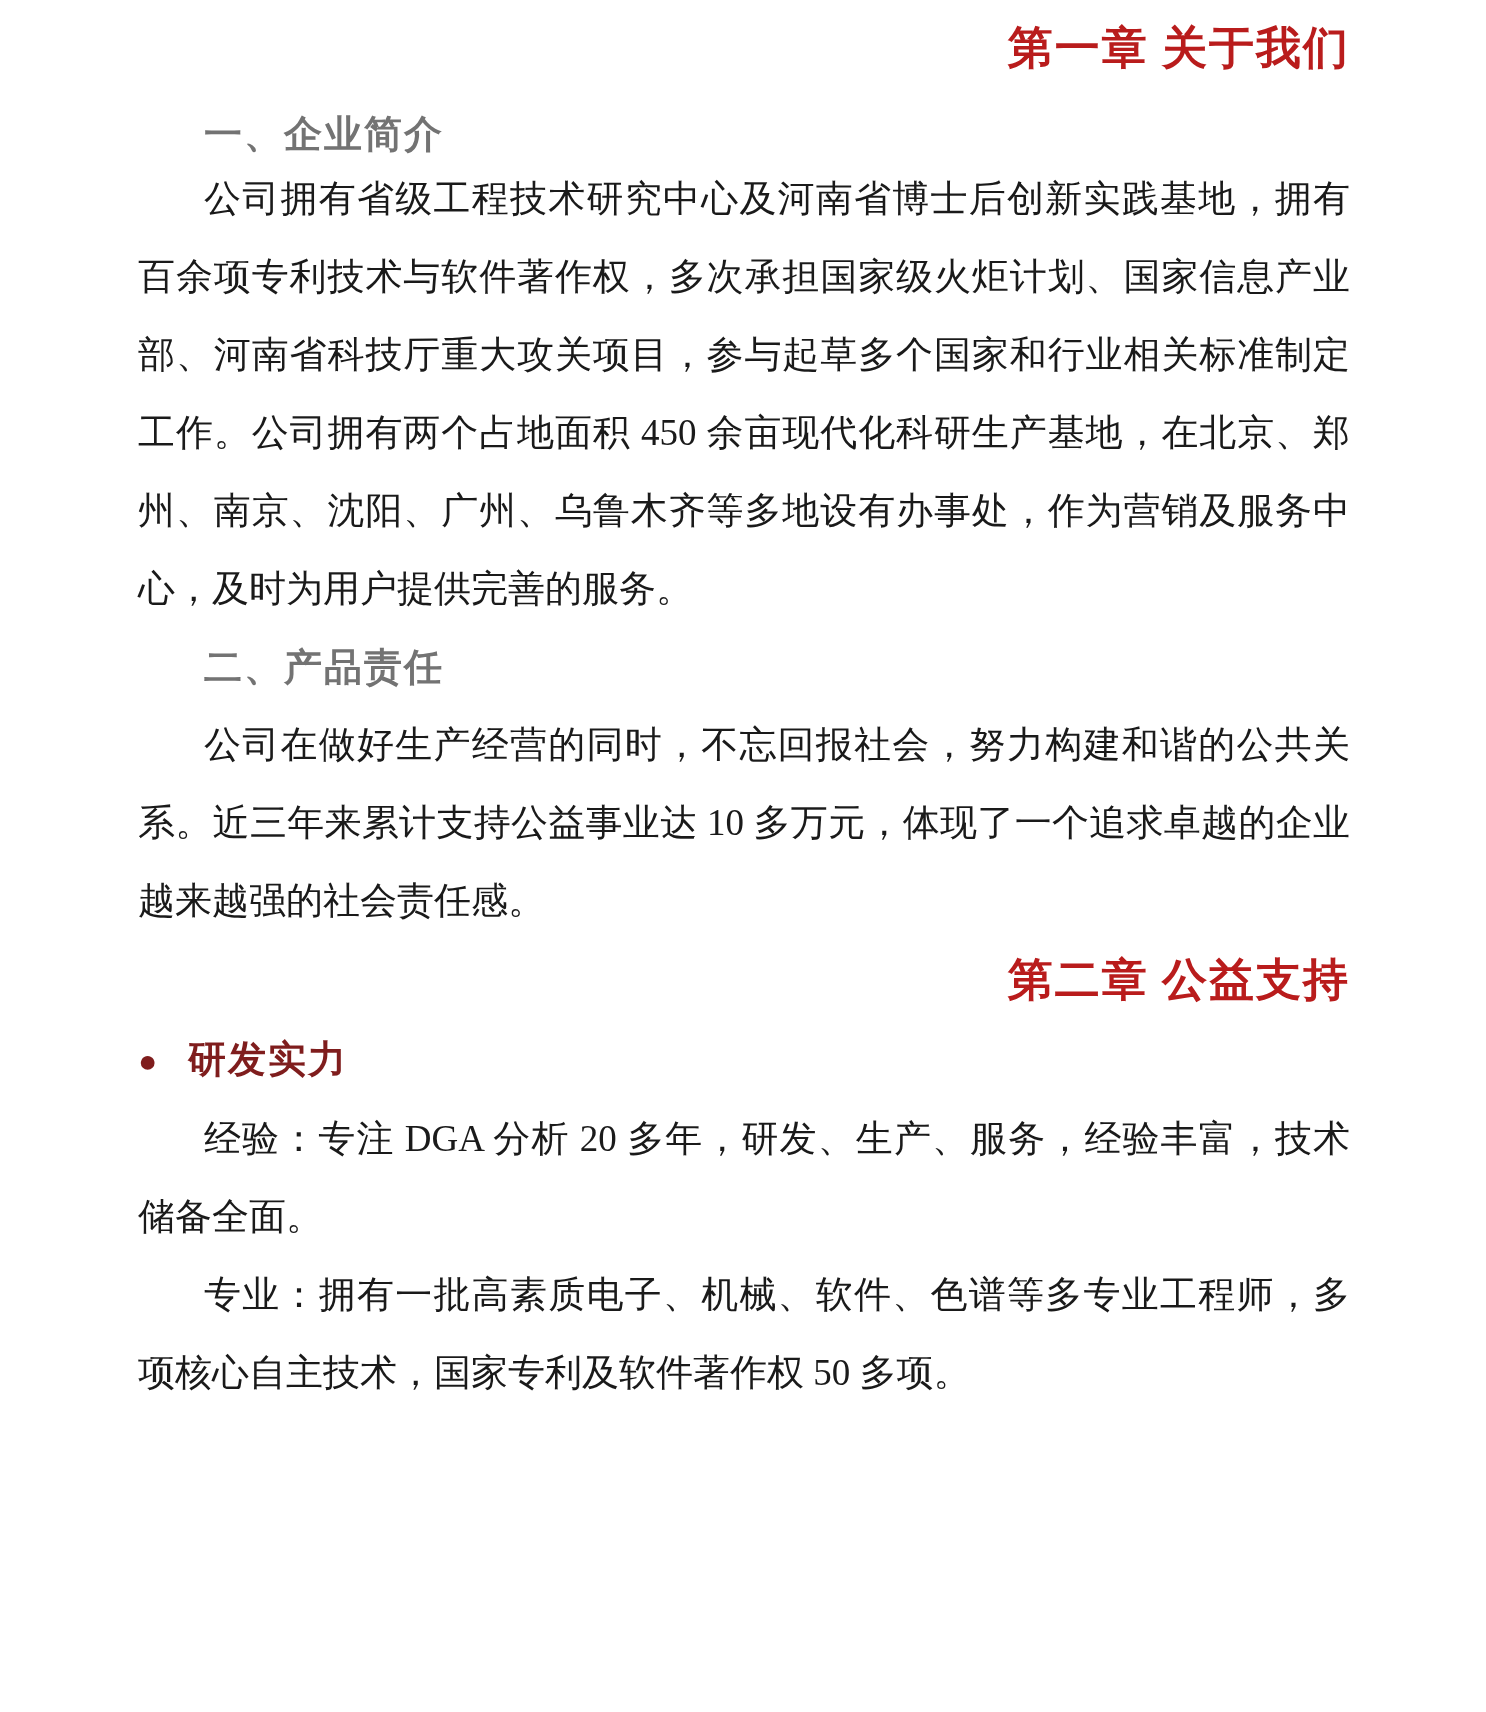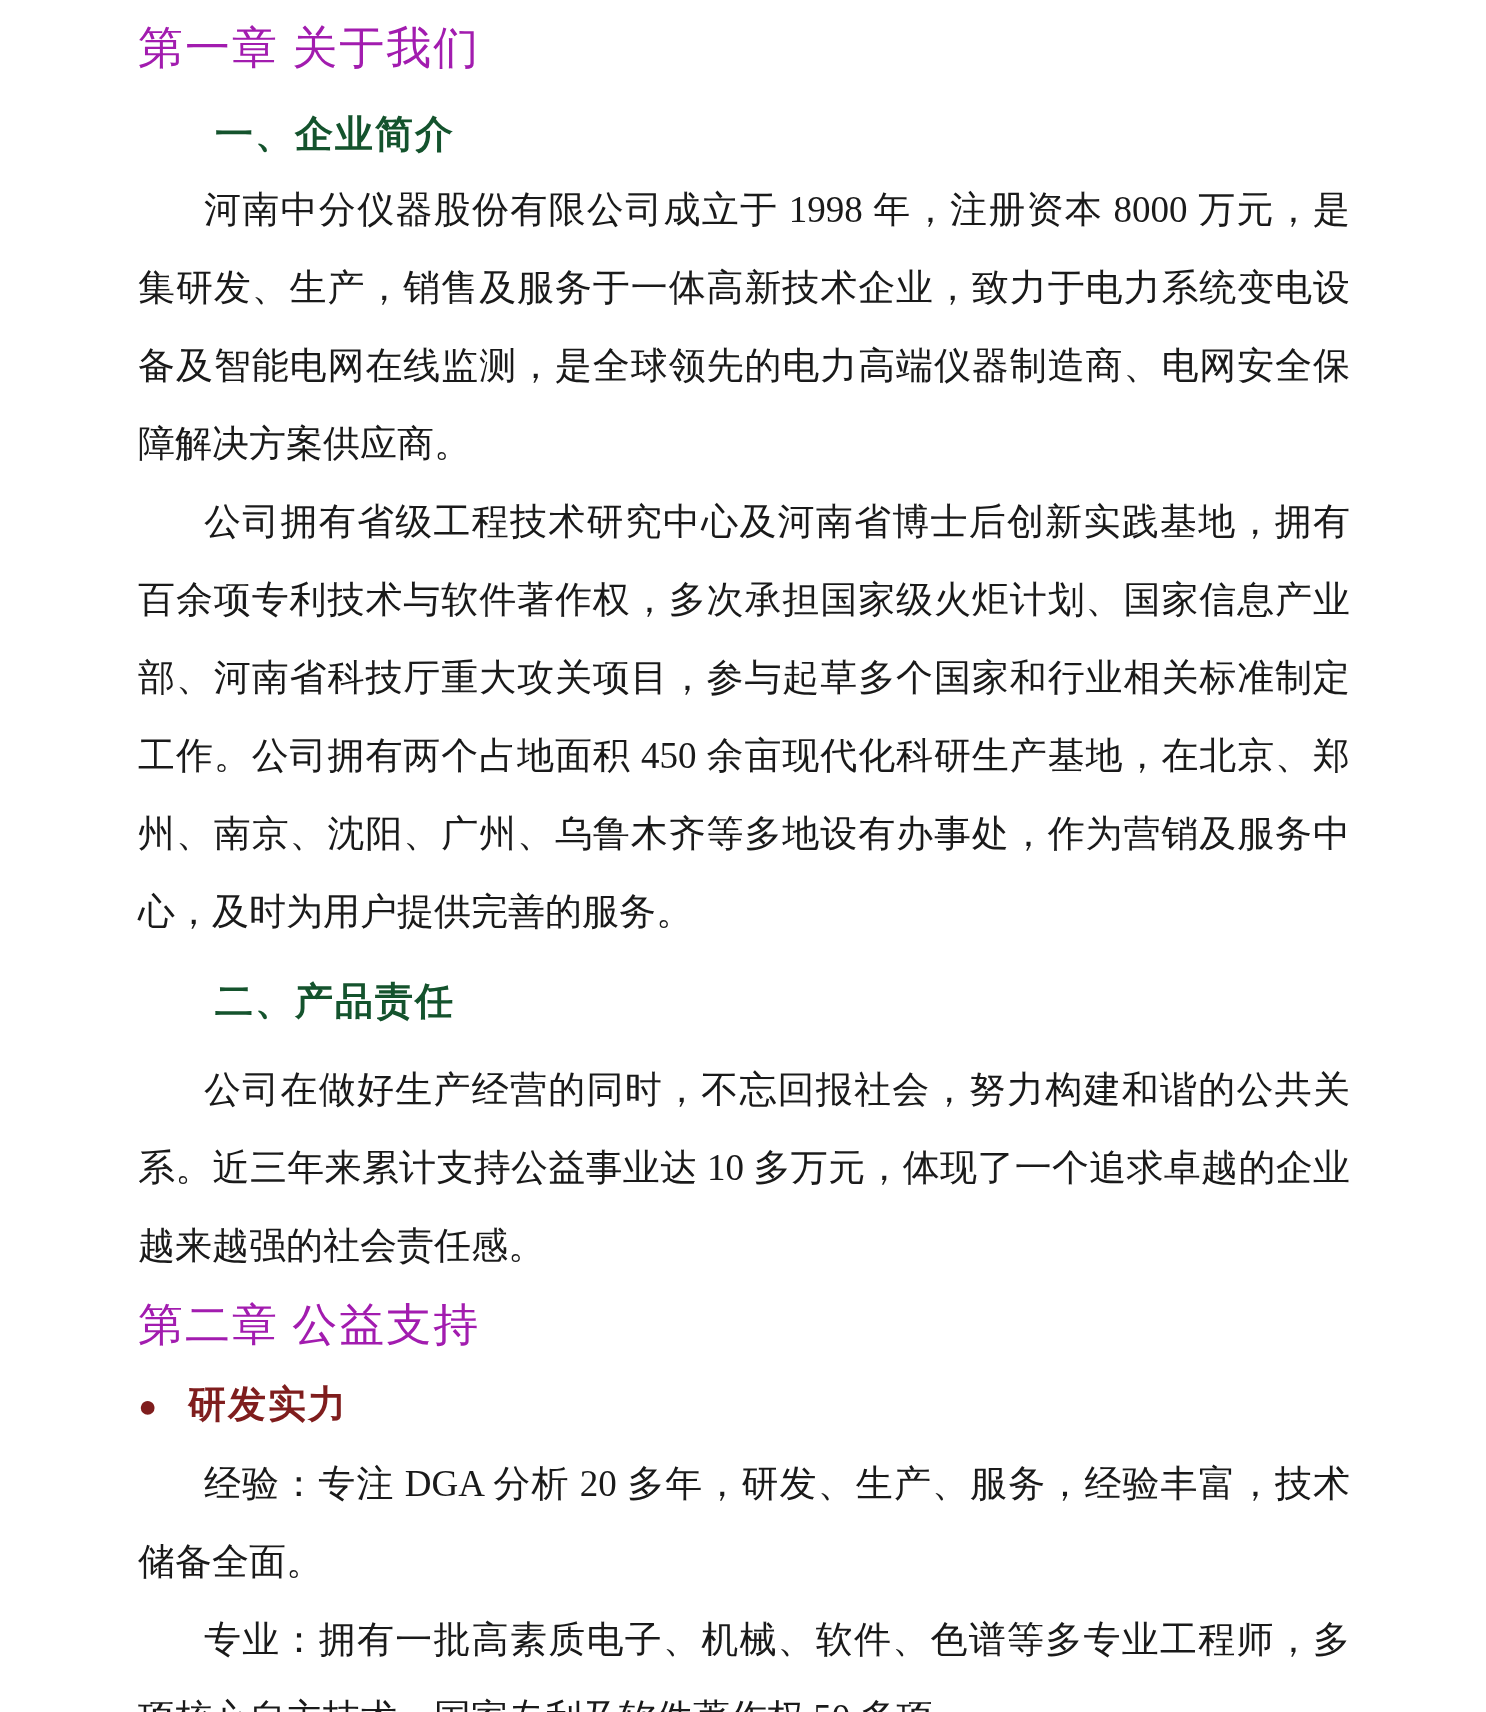--- a/index.html
+++ b/index.html
@@ -13,36 +13,36 @@
     height: 1712px;
     box-sizing: border-box;
     padding: 0 136px 0 138px;
     background: #ffffff;
     color: #1a1a1a;
     font-family: "Liberation Serif", serif;
     overflow: hidden;
   }
   .chapter-title {
     font-size: 45px;
-    font-weight: normal;
-    color: #a21caf;
-    text-align: left;
+    font-weight: bold;
+    color: #b91c1c;
+    text-align: right;
     margin: 16px 0 0 0;
     line-height: 64px;
     letter-spacing: 2px;
   }
   .chapter-title.chapter2 {
     margin: 0;
     line-height: 80px;
   }
   .section-heading {
     font-size: 38px;
     font-weight: bold;
-    color: #14532d;
-    margin: 11px;
+    color: #737373;
+    margin: 0;
     line-height: 78px;
     padding-left: 66px;
     letter-spacing: 2px;
   }
   .section-heading.first {
     margin-top: 28px;
     line-height: 52px;
   }
   .body-para {
     font-size: 37px;
@@ -68,21 +68,20 @@
 </style>
 </head>
 <body>
 
 <div class="page">
 
   <h1 class="chapter-title">第一章 关于我们</h1>
 
   <h2 class="section-heading first">一、企业简介</h2>
 
-  <p class="body-para">河南中分仪器股份有限公司成立于 1998 年，注册资本 8000 万元，是集研发、生产，销售及服务于一体高新技术企业，致力于电力系统变电设备及智能电网在线监测，是全球领先的电力高端仪器制造商、电网安全保障解决方案供应商。</p>
 
   <p class="body-para">公司拥有省级工程技术研究中心及河南省博士后创新实践基地，拥有百余项专利技术与软件著作权，多次承担国家级火炬计划、国家信息产业部、河南省科技厅重大攻关项目，参与起草多个国家和行业相关标准制定工作。公司拥有两个占地面积 450 余亩现代化科研生产基地，在北京、郑州、南京、沈阳、广州、乌鲁木齐等多地设有办事处，作为营销及服务中心，及时为用户提供完善的服务。</p>
 
   <h2 class="section-heading">二、产品责任</h2>
 
   <p class="body-para">公司在做好生产经营的同时，不忘回报社会，努力构建和谐的公共关系。近三年来累计支持公益事业达 10 多万元，体现了一个追求卓越的企业越来越强的社会责任感。</p>
 
   <h1 class="chapter-title chapter2">第二章 公益支持</h1>
 
   <div class="bullet-row">

